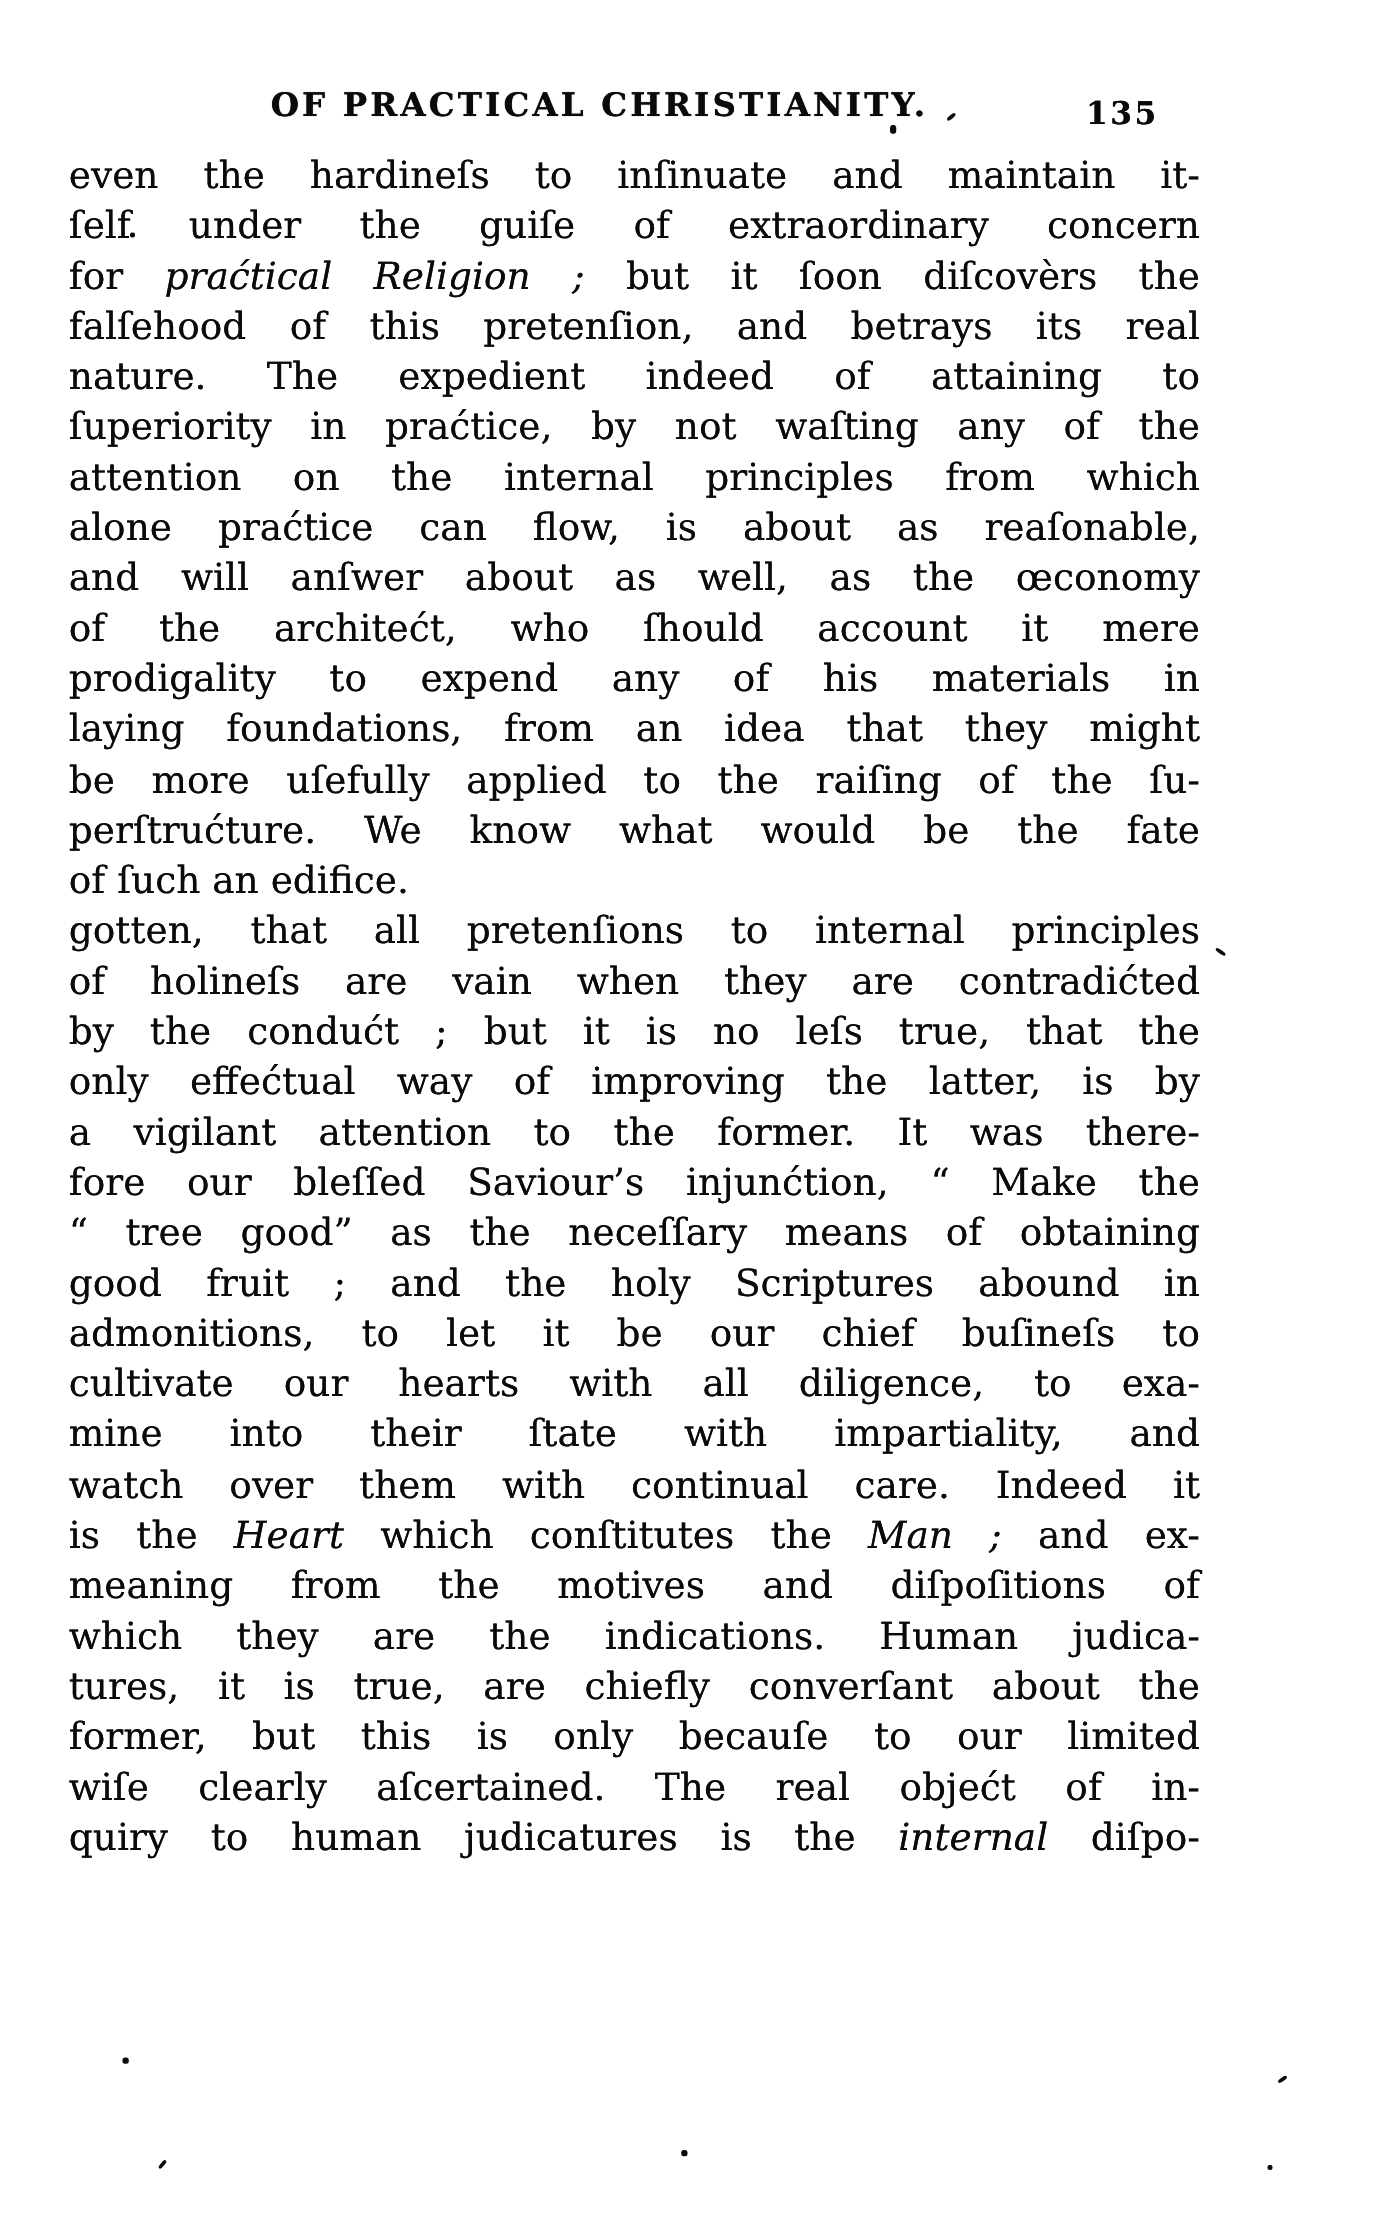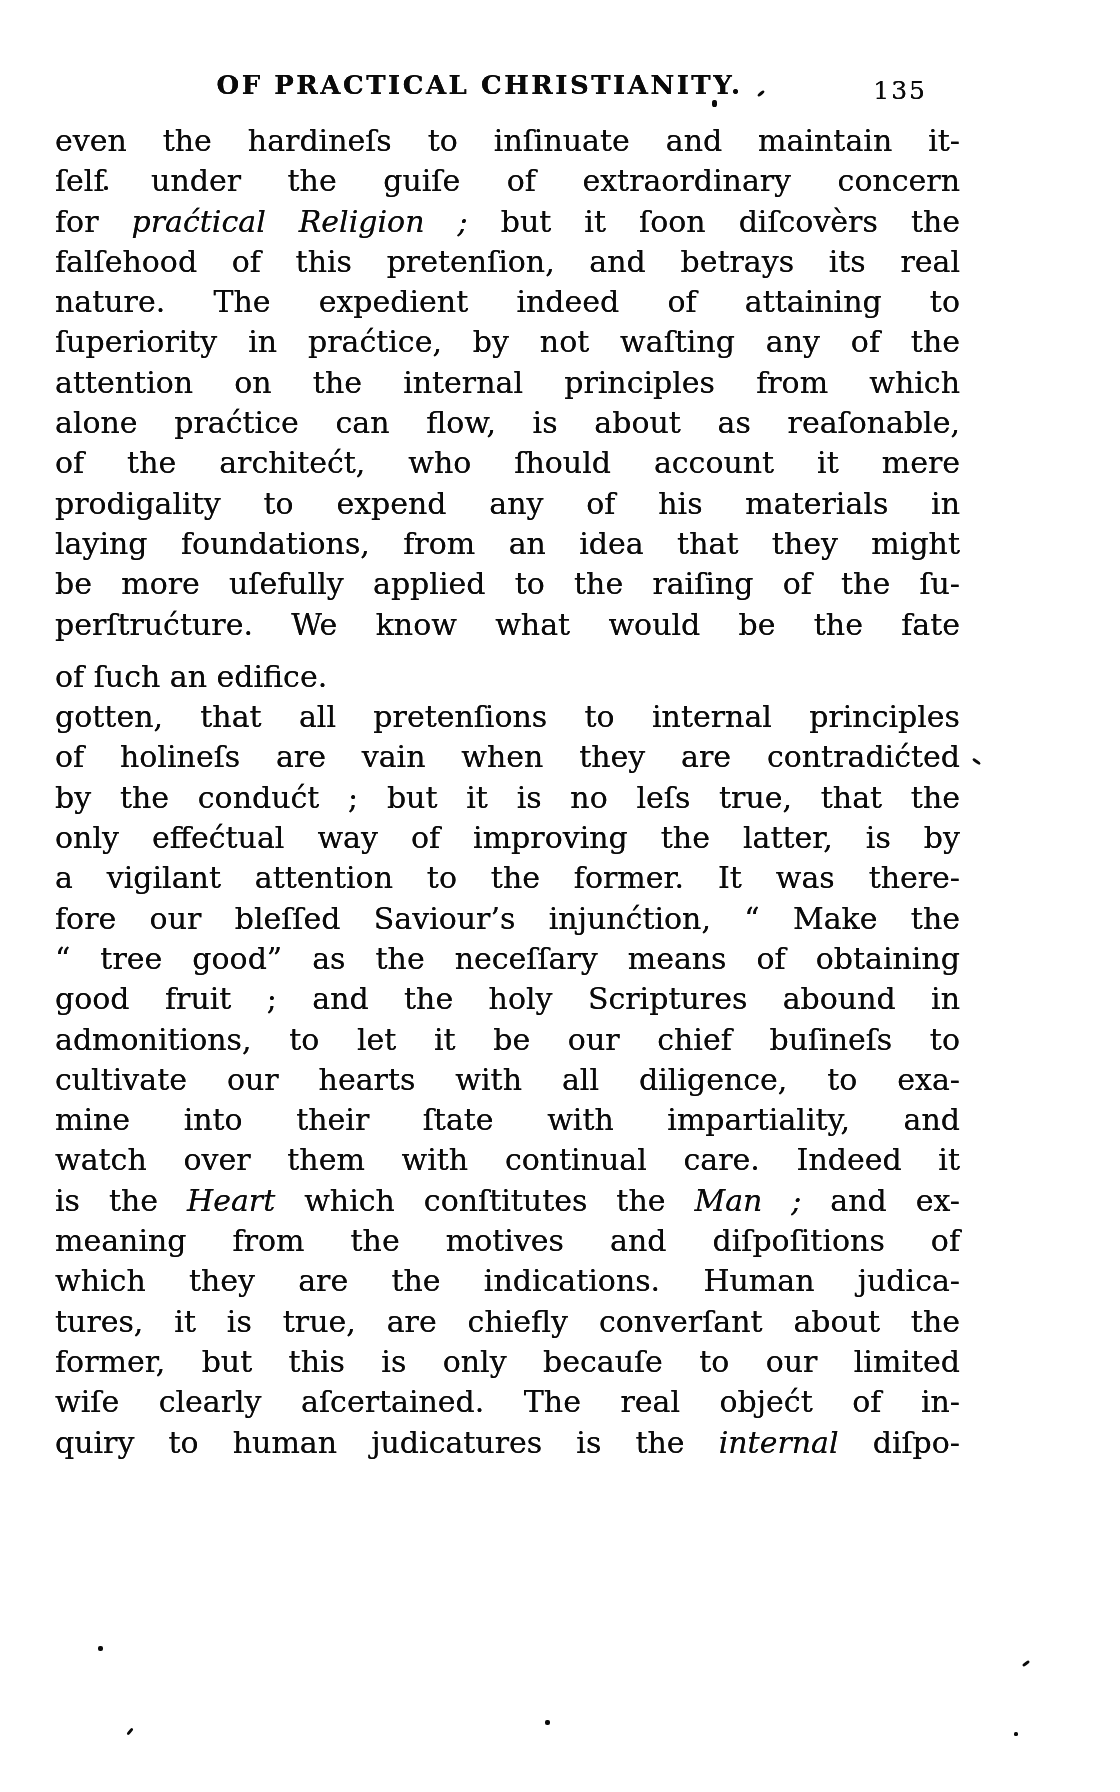--- a/index.html
+++ b/index.html
@@ -35,21 +35,21 @@
     font-weight: bold;
     letter-spacing: 2.5px;
     white-space: nowrap;
     text-shadow: 0 0 0.6px var(--ink);
   }
   .page-number {
     position: absolute;
     right: 33px;
     top: 6px;
     font-size: 25px;
-    font-weight: normal;
+    font-weight: bold;
     letter-spacing: 2px;
     text-shadow: 0 0 0.5px var(--ink);
     text-align: center;
   }
   .text-block {
     position: absolute;
     top: 121px;
     left: 55px;
     width: 905px;
     font-size: 30px;
@@ -59,21 +59,20 @@
   .line {
     text-align: justify;
     text-align-last: justify;
     white-space: nowrap;
     height: 40.3px;
     overflow: visible;
   }
   .line.flush {
     text-align: right;
     text-align-last: left;
-    margin-top: 12px;
   }
   .line.indent {
     text-indent: 34px;
   }
   .line i {
     font-style: italic;
   }
   .catchword-line {
     text-align: right;
     text-align-last: right;
@@ -97,20 +96,21 @@
 <main class="text-block">
 
   <div class="line"><span>even the hardineſs to inſinuate and maintain it-</span></div>
     <div class="line"><span>ſelf under the guiſe of extraordinary concern</span></div>
     <div class="line"><span>for </span><i>praćtical Religion ;</i><span> but it ſoon diſcovèrs the</span></div>
     <div class="line"><span>falſehood of this pretenſion, and betrays its real</span></div>
     <div class="line"><span>nature. The expedient indeed of attaining to</span></div>
     <div class="line"><span>ſuperiority in praćtice, by not waſting any of the</span></div>
     <div class="line"><span>attention on the internal principles from which</span></div>
     <div class="line"><span>alone praćtice can flow, is about as reaſonable,</span></div>
+    <div class="line"><span>and will anſwer about as well, as the œconomy</span></div>
     <div class="line"><span>of the architećt, who ſhould account it mere</span></div>
     <div class="line"><span>prodigality to expend any of his materials in</span></div>
     <div class="line"><span>laying foundations, from an idea that they might</span></div>
     <div class="line"><span>be more uſefully applied to the raiſing of the ſu-</span></div>
     <div class="line"><span>perſtrućture. We know what would be the fate</span></div>
     <div class="line flush"><span>of ſuch an edifice.</span></div>
     <div class="line"><span>gotten, that all pretenſions to internal principles</span></div>
     <div class="line"><span>of holineſs are vain when they are contradićted</span></div>
     <div class="line"><span>by the condućt ; but it is no leſs true, that the</span></div>
     <div class="line"><span>only effećtual way of improving the latter, is by</span></div>

